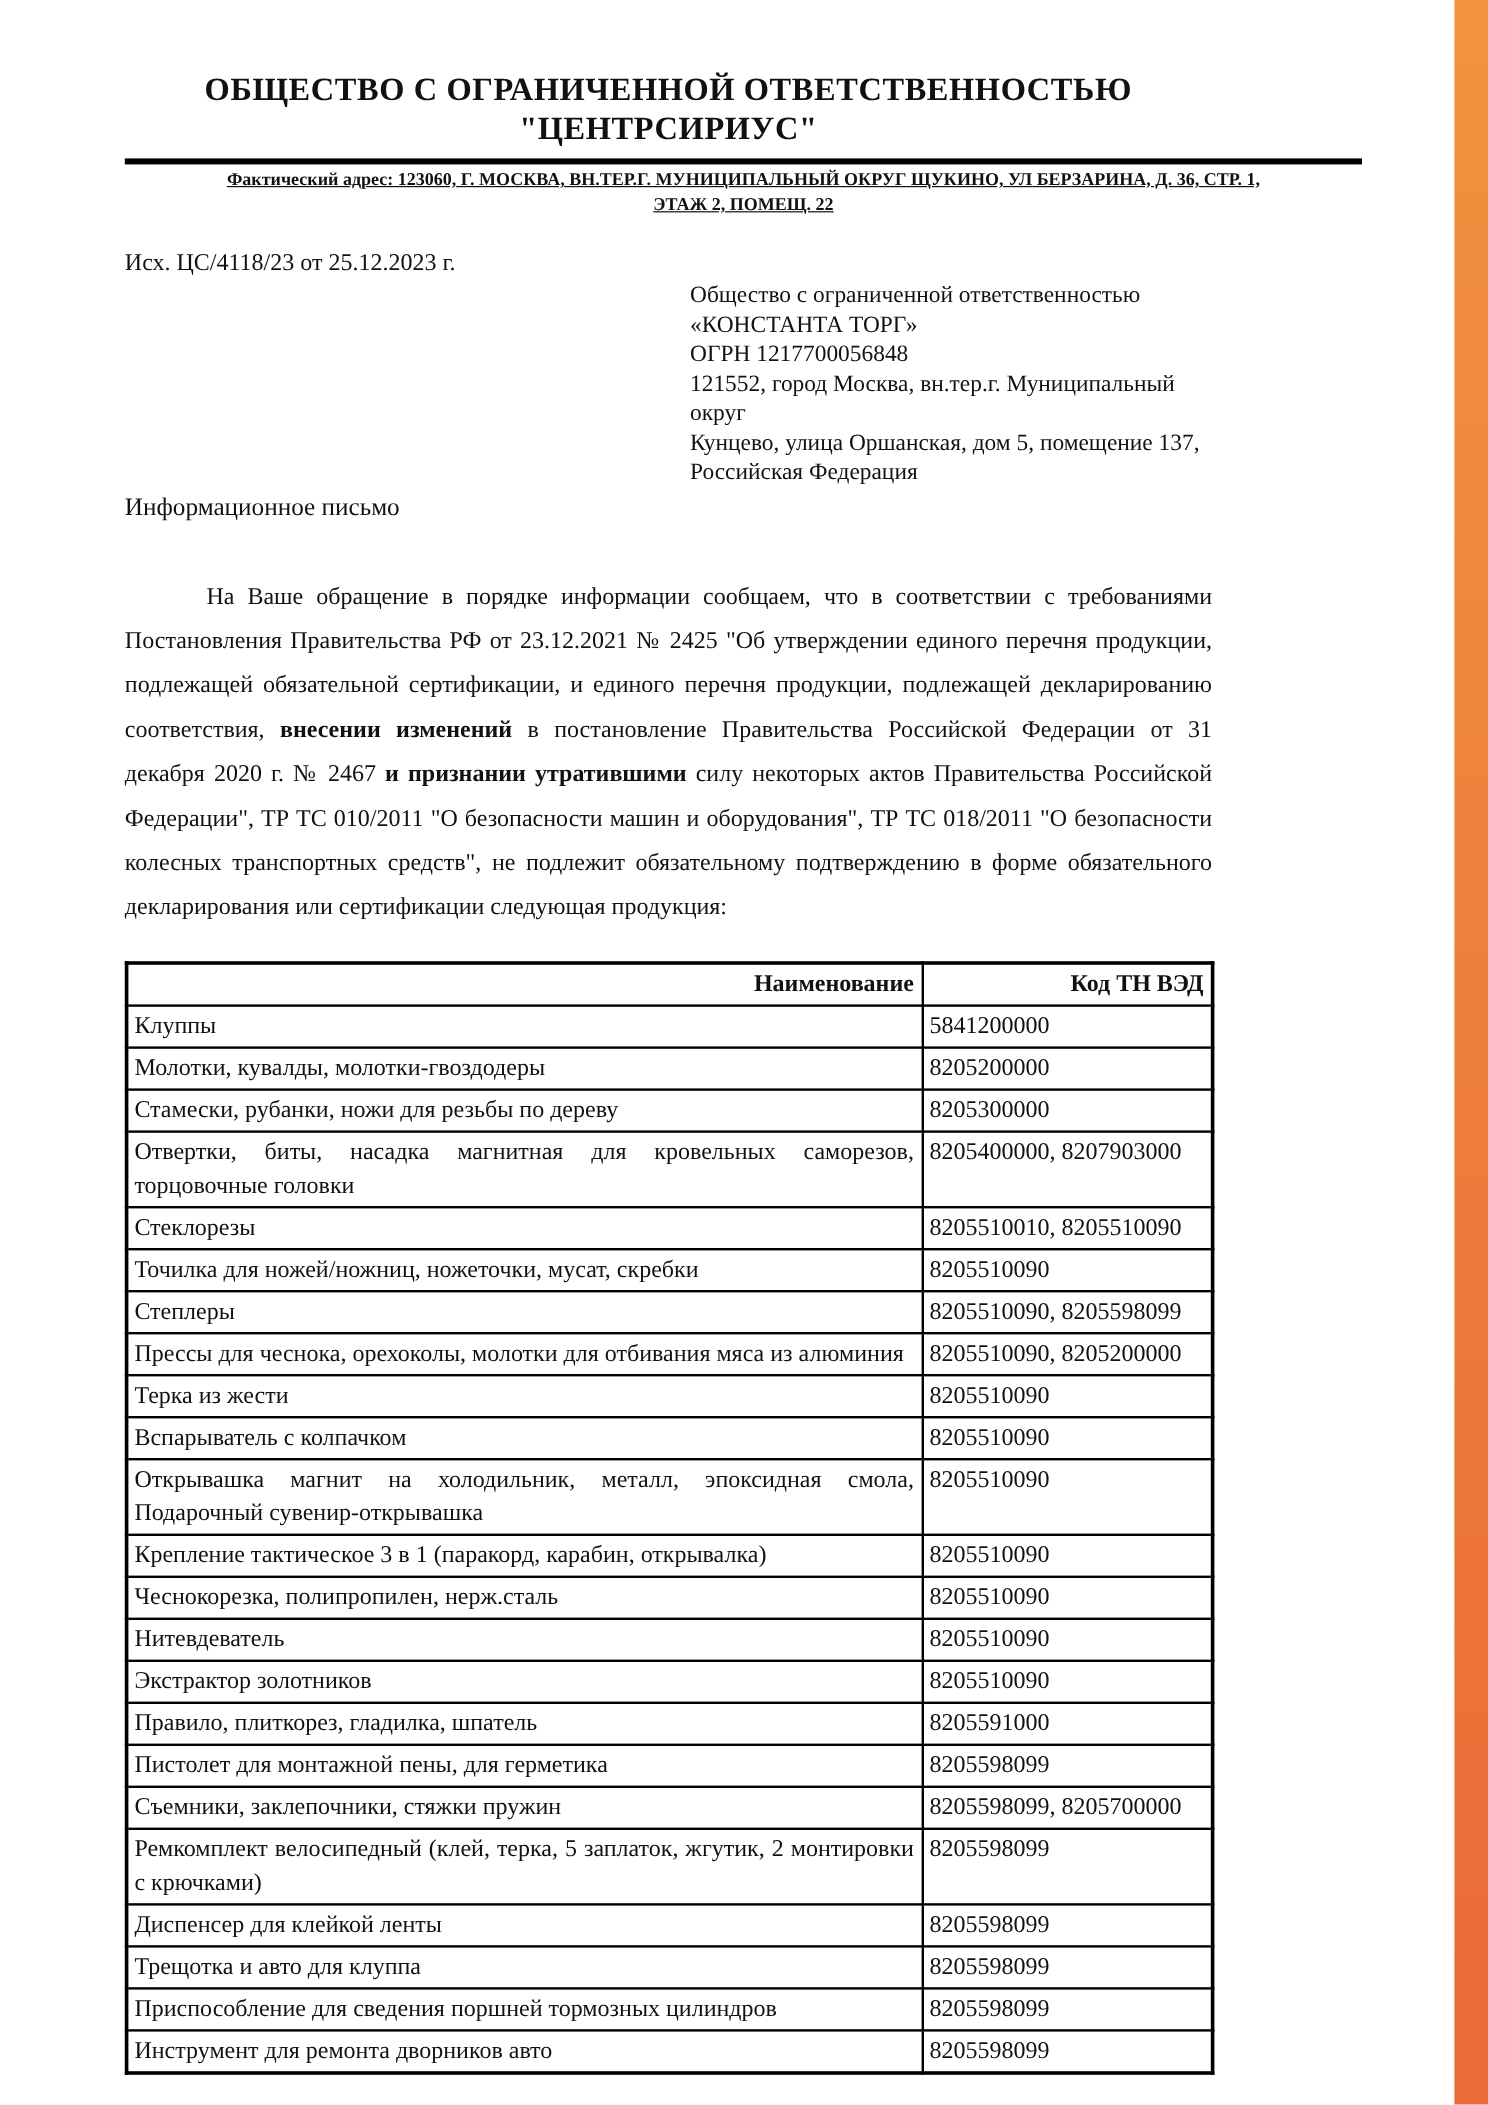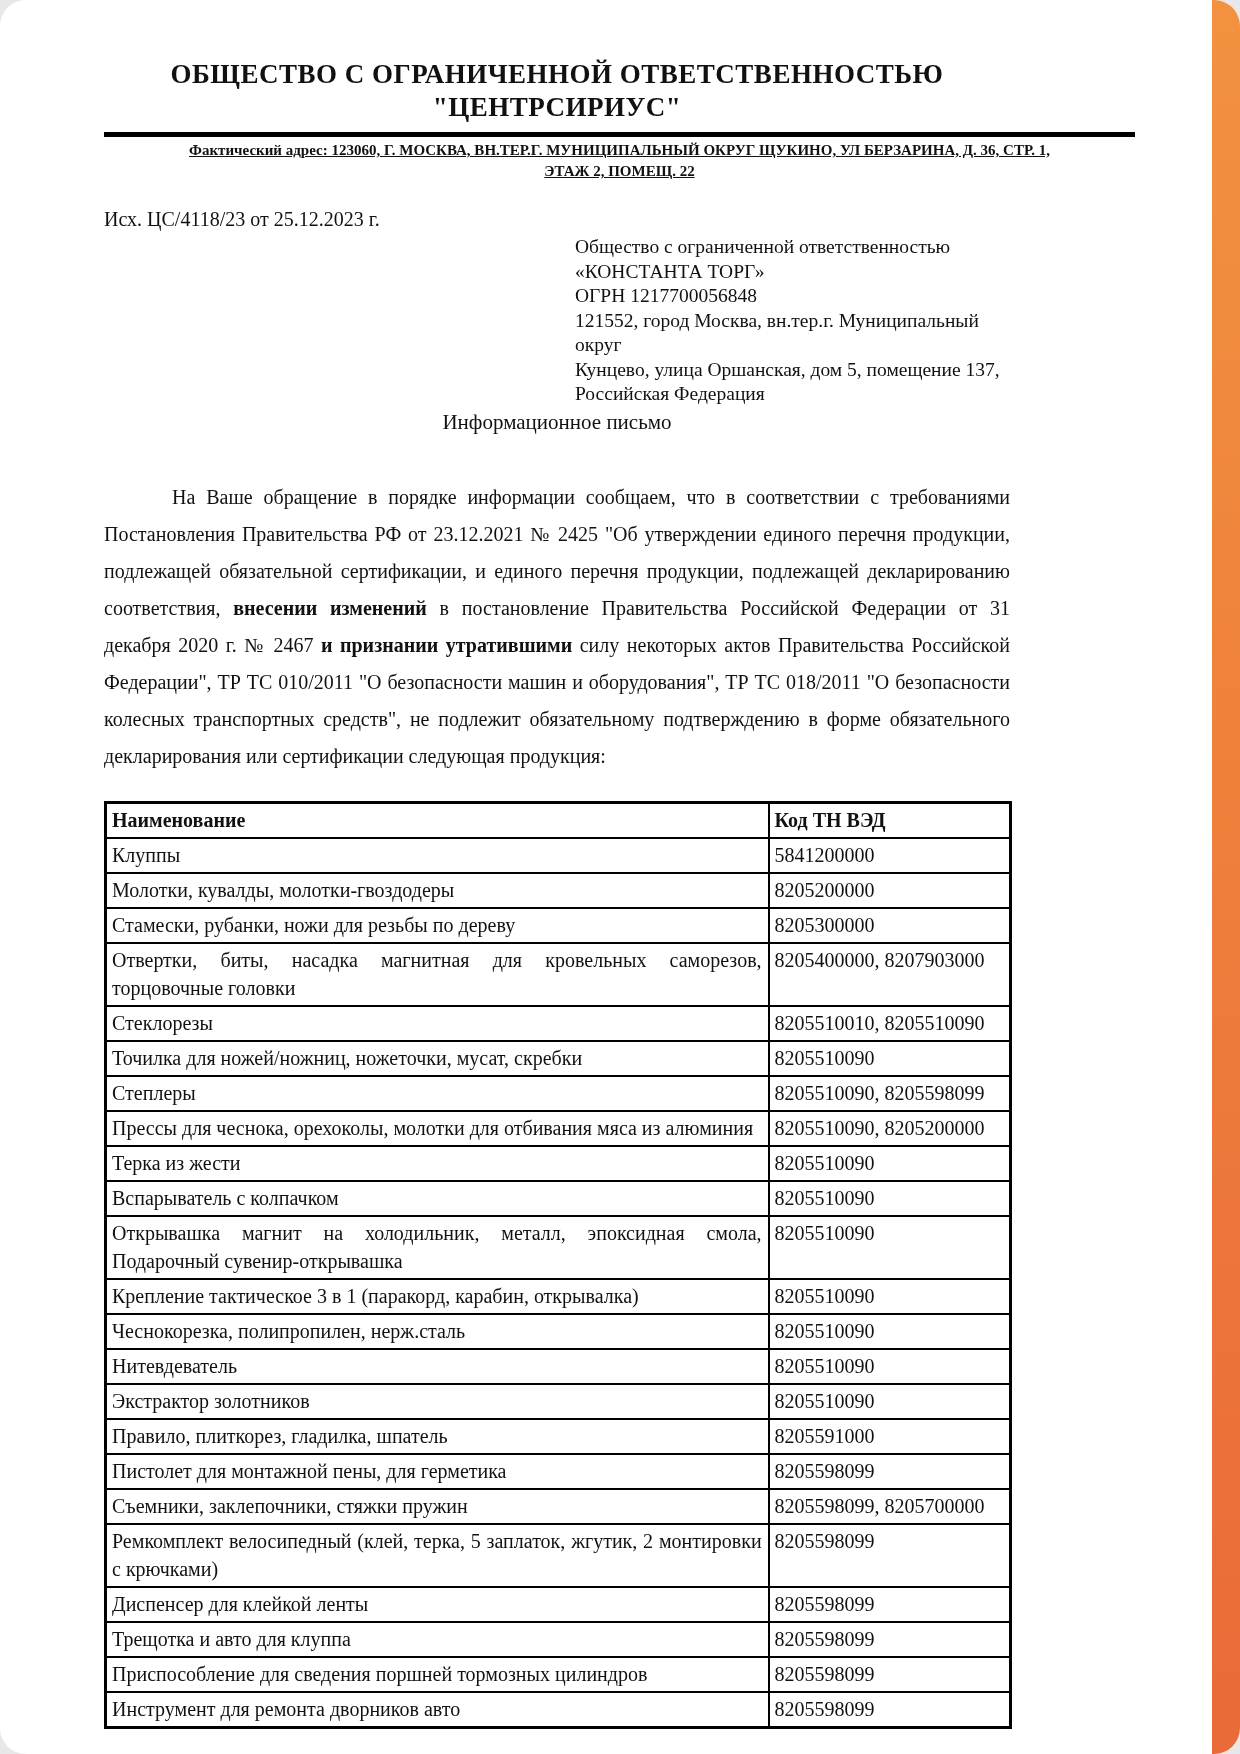--- a/index.html
+++ b/index.html
@@ -6,21 +6,20 @@
   html, body { margin: 0; padding: 0; background: #e8e8e8; }
   .page {
     position: relative;
     width: 1240px;
     height: 1754px;
     margin: 0 auto;
     background: #ffffff;
     overflow: hidden;
     font-family: "Liberation Serif", serif;
     color: #111;
-    border-radius: 26px;
   }
   .stripe {
     position: absolute;
     top: 0; right: 0;
     width: 28px; height: 1754px;
   }
   .content {
     position: absolute;
     top: 0; left: 104px;
     width: 1100px;
@@ -57,21 +56,20 @@
   .recipient {
     margin-top: 4px;
     margin-left: 471px;
     width: 445px;
     font-size: 19.5px;
     line-height: 24.5px;
   }
   .letter-title {
     margin-top: 2px;
     width: 906px;
-    text-align: center;
     font-size: 21px;
     line-height: 26px;
   }
   .body-par {
     margin: 44px 0 0 0;
     width: 906px;
     font-size: 20px;
     line-height: 37px;
     text-align: justify;
     text-indent: 68px;
@@ -83,21 +81,21 @@
     border: 3px solid #000;
     font-size: 20px;
   }
   .products th, .products td {
     border: 2px solid #000;
     padding: 2px 6px 3px 5px;
     vertical-align: top;
     line-height: 28px;
   }
   .products th {
-    text-align: left;
+    text-align: right;
     font-weight: bold;
   }
   .c-name { text-align: justify; }
   .c-code { white-space: nowrap; overflow: hidden; }
 </style>
 </head>
 <body>
 
 <div class="page">
   <div class="stripe" style="background: linear-gradient(rgb(242, 146, 63), rgb(234, 106, 56));"></div>

